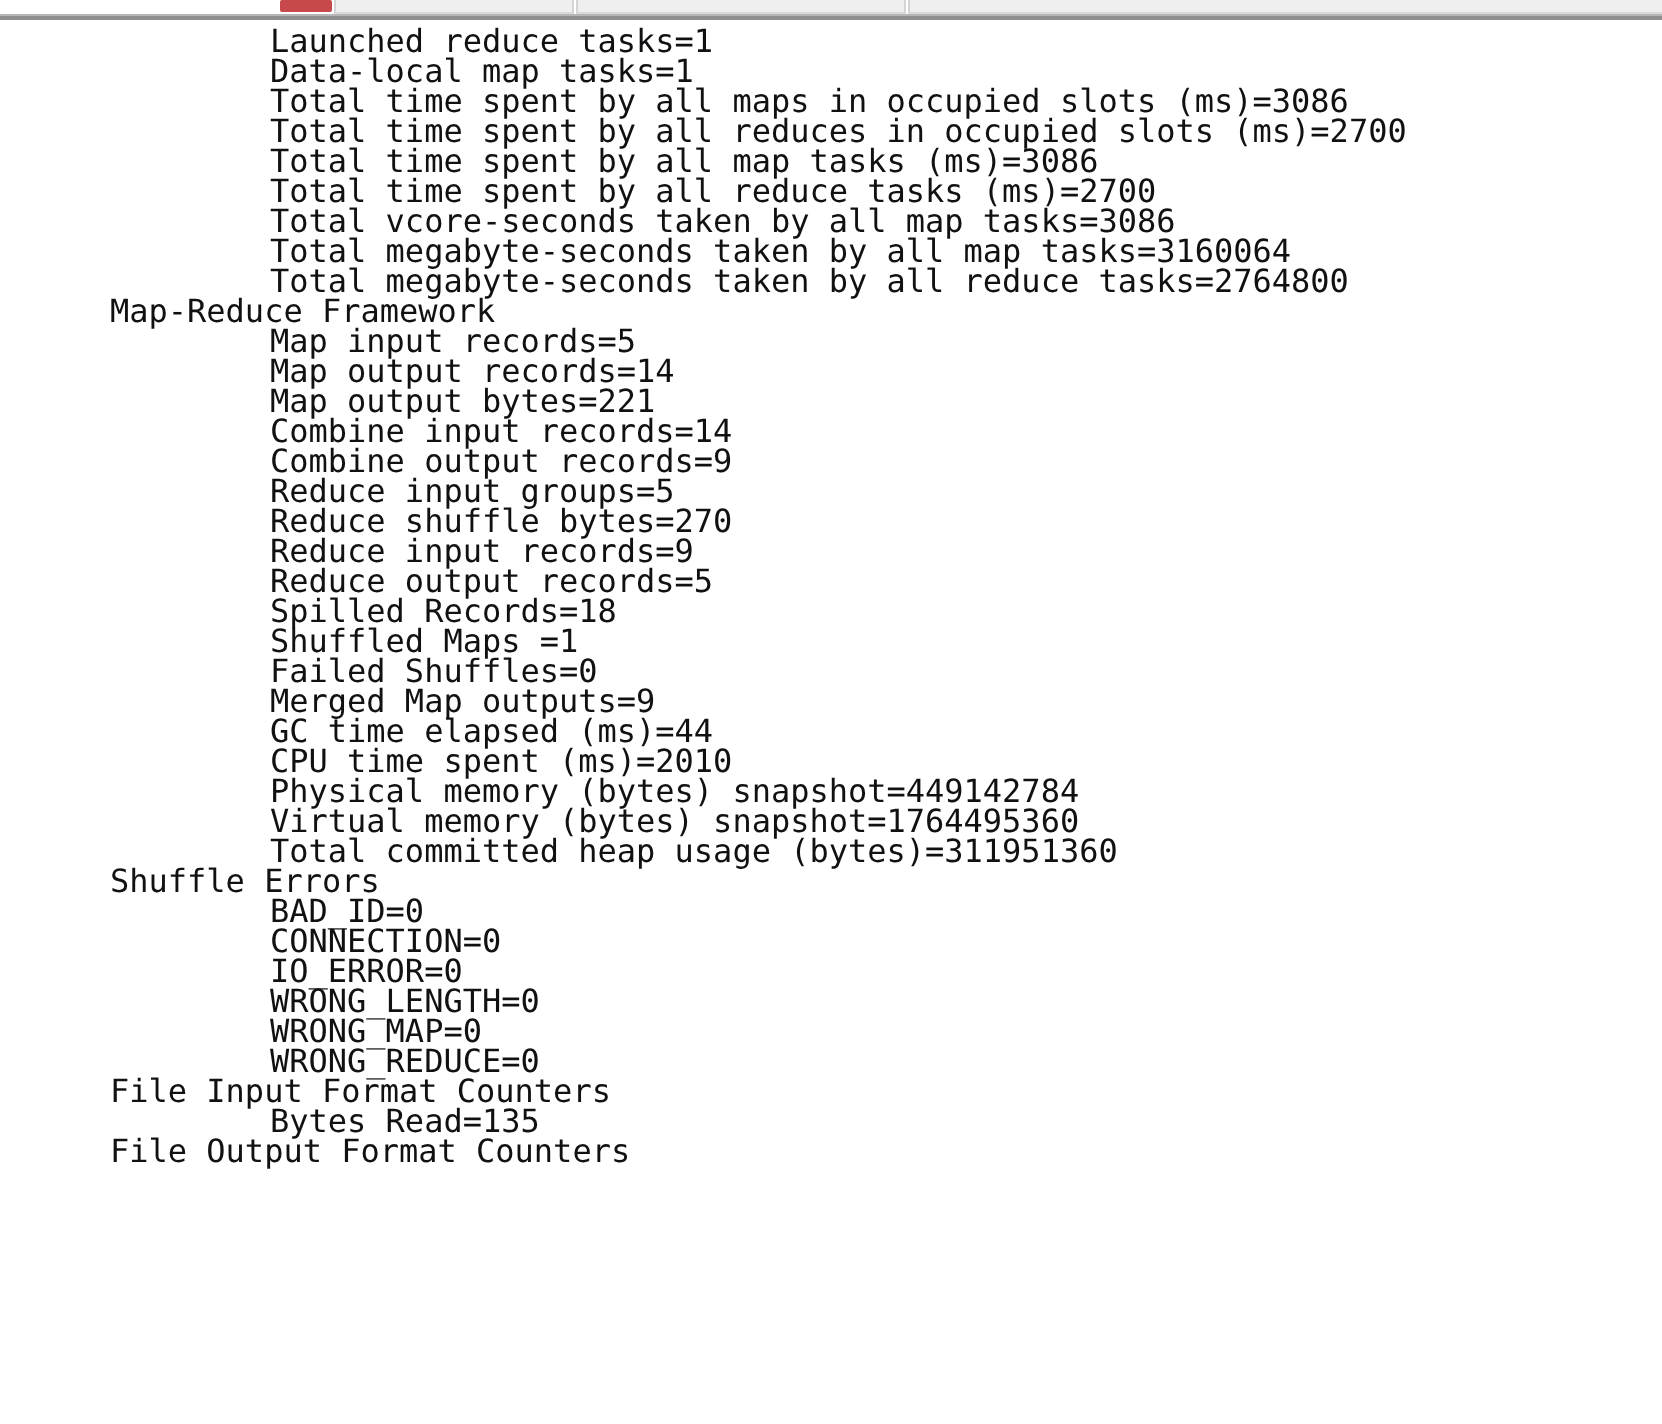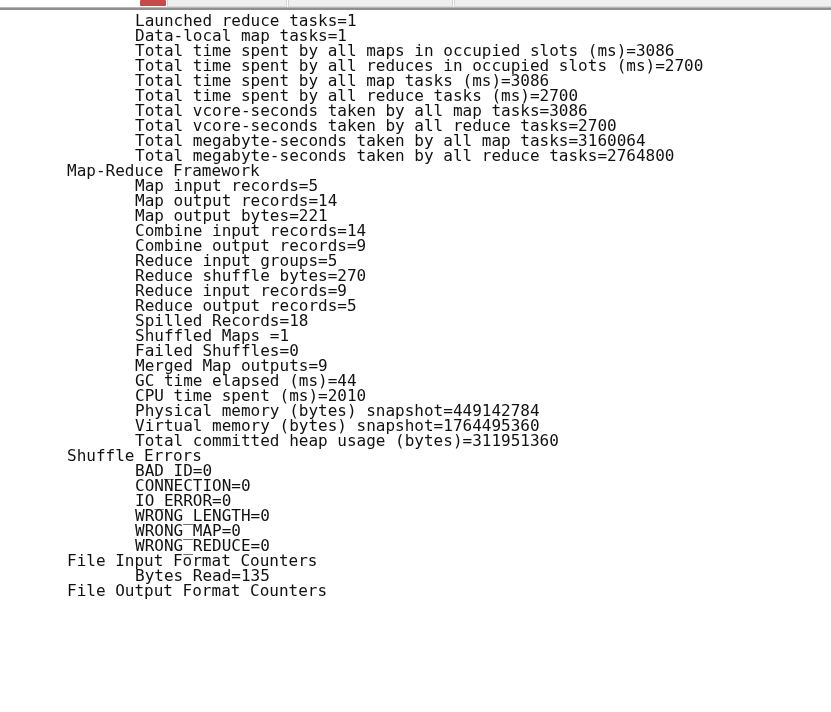--- a/index.html
+++ b/index.html
@@ -66,21 +66,20 @@
   .log-line {
     font-family: "DejaVu Sans Mono", "Liberation Mono", monospace;
     font-size: 16px;
     line-height: 15px;
     color: #111114;
     white-space: pre;
     letter-spacing: 0px;
   }
   .log-line.group {
     padding-left: 55px;
-    margin-left: 12px;
   }
   .log-line.counter {
     padding-left: 135px;
   }
 </style>
 </head>
 <body>
 
 <div id="top-chrome">
   <div id="chrome-record-indicator"></div>
@@ -92,21 +91,20 @@
 
 <div id="console-output">
   <div id="log-lines">
       <div class="log-line counter">Launched reduce tasks=1</div>
       <div class="log-line counter">Data-local map tasks=1</div>
       <div class="log-line counter">Total time spent by all maps in occupied slots (ms)=3086</div>
       <div class="log-line counter">Total time spent by all reduces in occupied slots (ms)=2700</div>
       <div class="log-line counter">Total time spent by all map tasks (ms)=3086</div>
       <div class="log-line counter">Total time spent by all reduce tasks (ms)=2700</div>
       <div class="log-line counter">Total vcore-seconds taken by all map tasks=3086</div>
-      <div class="log-line counter">Total vcore-seconds taken by all reduce tasks=2700</div>
       <div class="log-line counter">Total megabyte-seconds taken by all map tasks=3160064</div>
       <div class="log-line counter">Total megabyte-seconds taken by all reduce tasks=2764800</div>
       <div class="log-line group">Map-Reduce Framework</div>
       <div class="log-line counter">Map input records=5</div>
       <div class="log-line counter">Map output records=14</div>
       <div class="log-line counter">Map output bytes=221</div>
       <div class="log-line counter">Combine input records=14</div>
       <div class="log-line counter">Combine output records=9</div>
       <div class="log-line counter">Reduce input groups=5</div>
       <div class="log-line counter">Reduce shuffle bytes=270</div>

